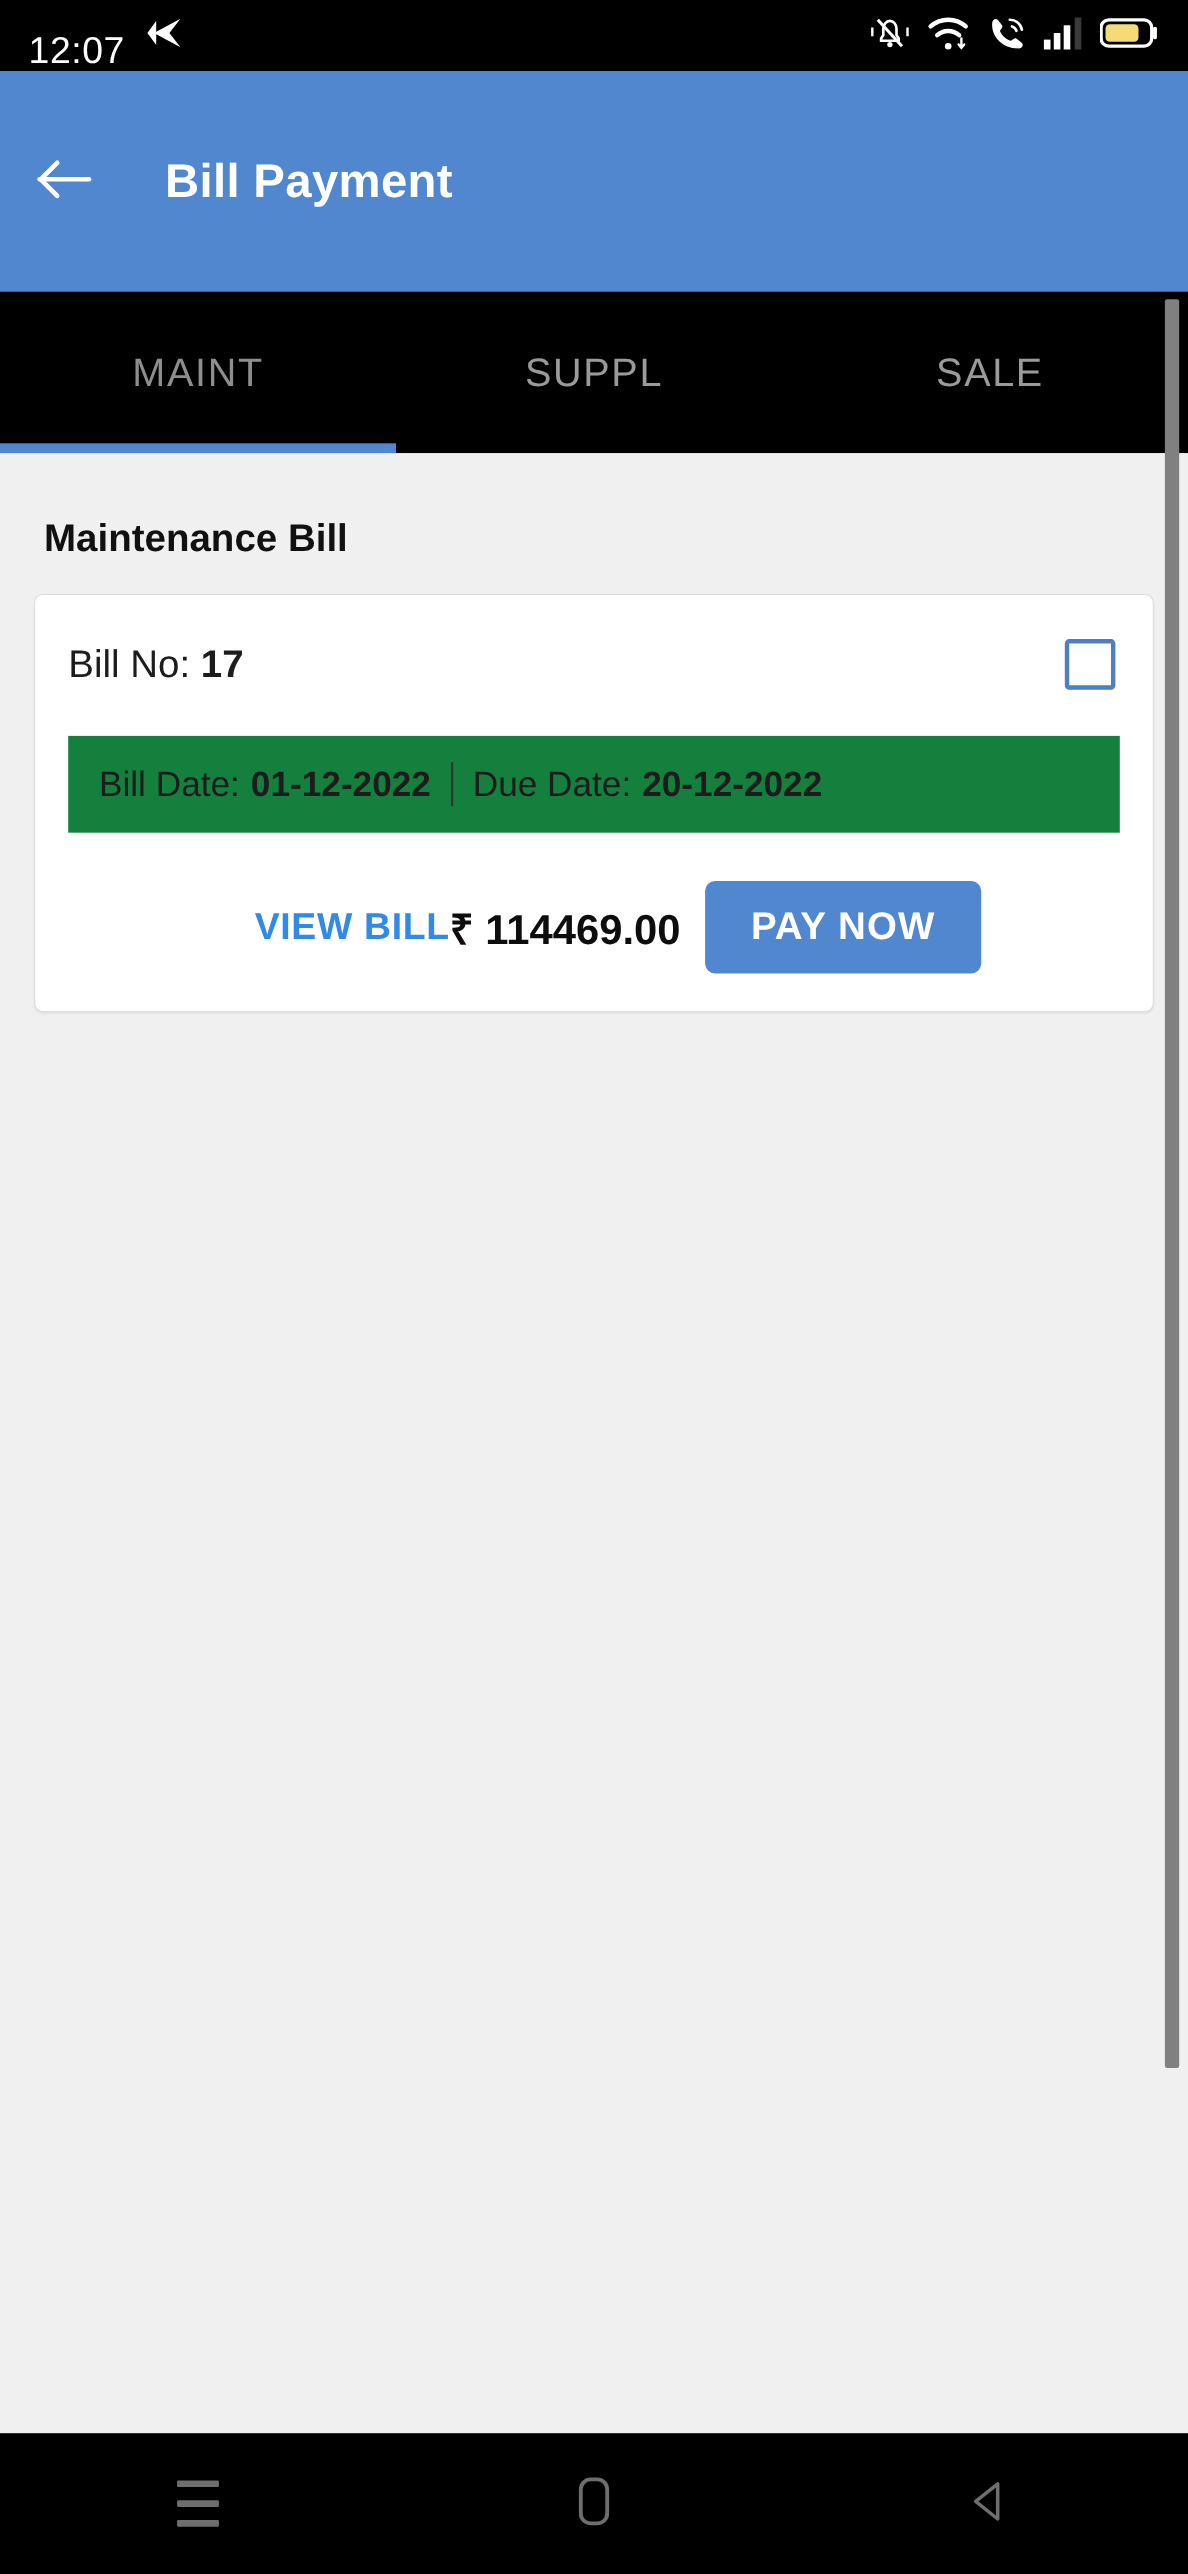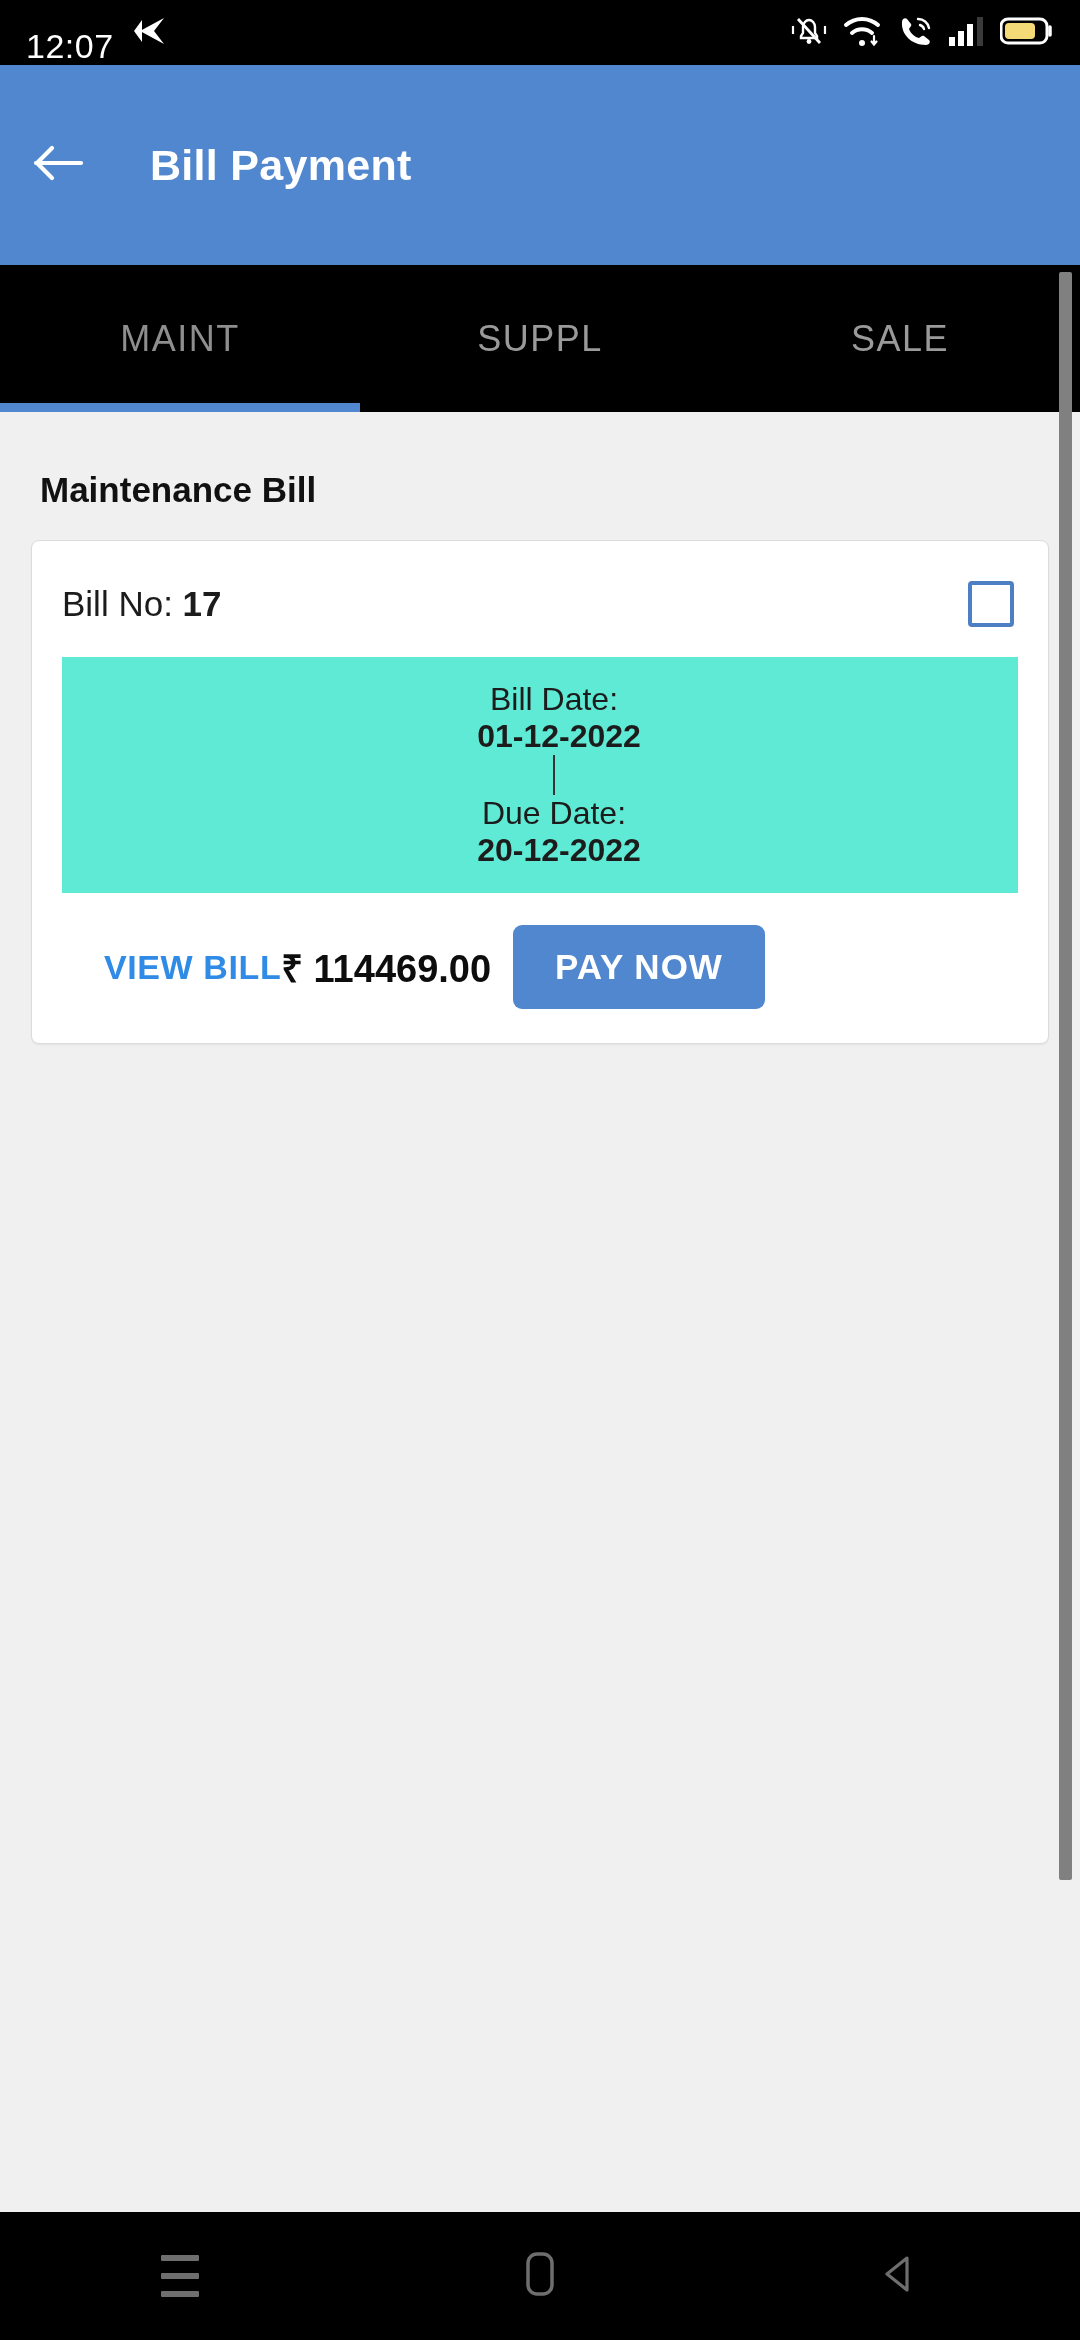--- a/index.html
+++ b/index.html
@@ -85,33 +85,33 @@
     text-align:center;
   }
   .bill-no { font-size:35px; color:#1c1c1c; }
   .bill-no b { font-weight:bold; }
   .checkbox {
     width:46px; height:46px;
     border:4px solid #4d7fc4; border-radius:4px;
     background:#fff; cursor:pointer; flex:none;
   }
   .date-strip {
-    margin:0 30px;
-    background:#5eead4;
+    margin:12px 30px;
+    background:#15803d;
     padding:24px 0 24px 28px;
     display:flex; align-items:center;
-    font-size:32px; color:#1c1c1c;flex-direction:column;
+    font-size:32px; color:#1c1c1c;
   }
   .date-strip b { font-weight:bold; }
   .date-sep {
     display:inline-block; width:2px; height:40px;
     background:#333; margin:0 18px;
   }
   .card-row3 {
-    display:flex; align-items:center; justify-content:flex-start;
+    display:flex; align-items:center; justify-content:center;
     padding:32px 28px 34px 72px;
   }
   .view-bill {
     font-size:34px; font-weight:bold; color:#2f8be5;
     letter-spacing:.6px; cursor:pointer;
   }
   .amount {
     font-size:38px; font-weight:bold; color:#0d0d0d;
     margin-right:22px; white-space:nowrap;
   }

